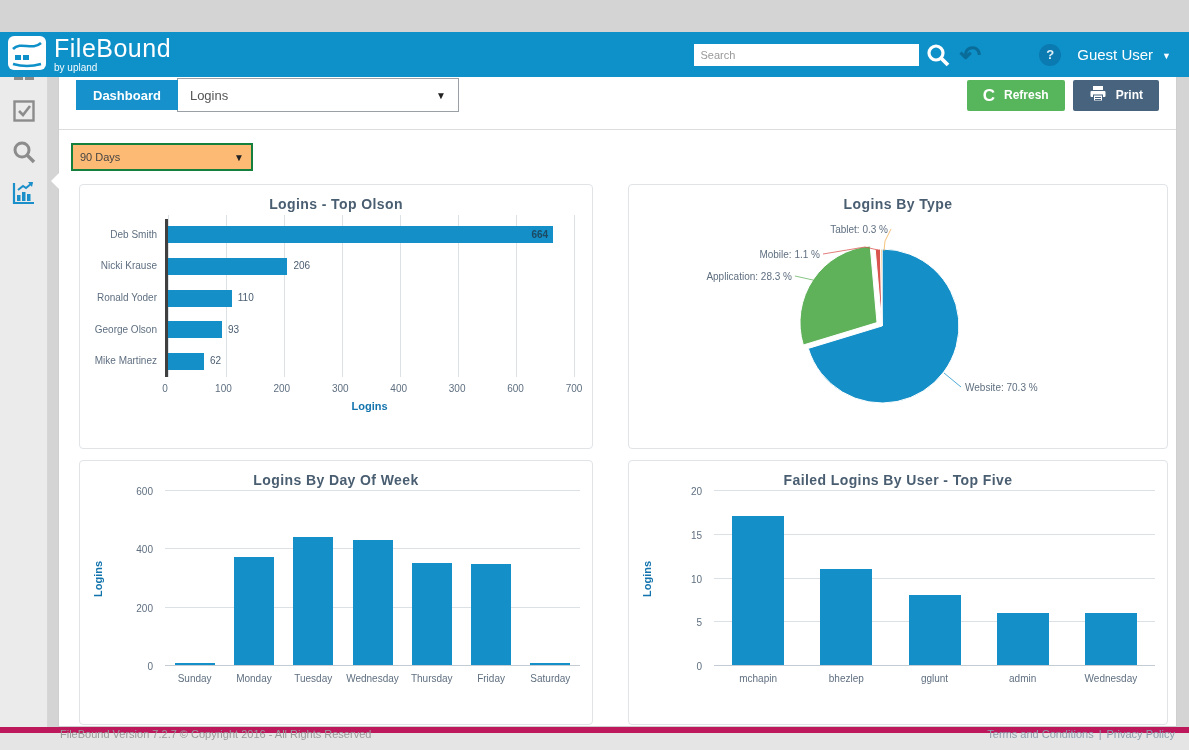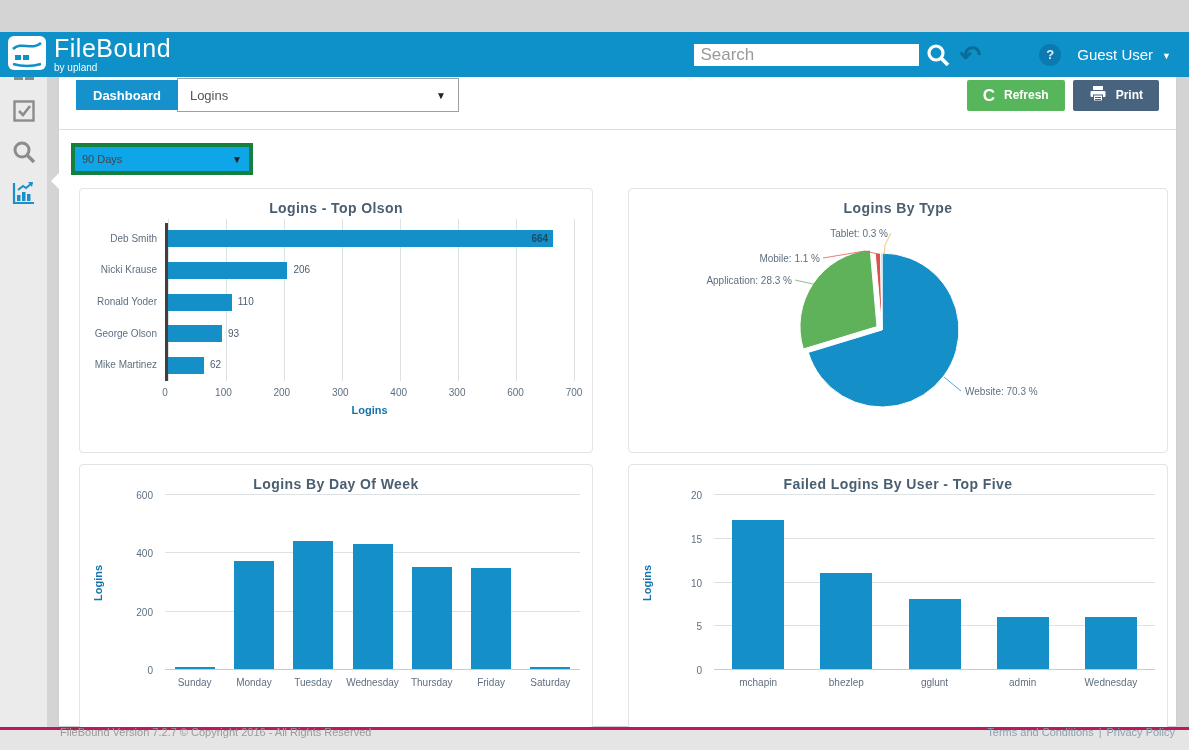--- a/index.html
+++ b/index.html
@@ -6,21 +6,21 @@
   html,body { width:1189px; height:750px; overflow:hidden; }
   body { font-family:"Liberation Sans", sans-serif; background:#d4d4d4; position:relative; }
 
   
   .topbar { position:absolute; top:0; left:0; right:0; height:45px; background:#0e90c9; display:flex; align-items:center; z-index:10;margin-top:32px; }
   .logo-group { display:flex; align-items:center; gap:8px; padding-left:8px; }
   .logo-text { color:#fff; line-height:1; }
   .logo-title { font-size:25px; font-weight:400; letter-spacing:0.5px; }
   .logo-sub { font-size:10px; margin-top:2px; opacity:0.95; }
   .topbar-right { margin-left:auto; display:flex; align-items:center; padding-right:18px; }
-  .search-input { width:225px; height:22px; border:none; font-size:17px; padding:0 6px; color:#333; outline:none; font-family:"Liberation Sans",sans-serif; }
+  .search-input { width:225px; height:22px; border:none; font-size:11px; padding:0 6px; color:#333; outline:none; font-family:"Liberation Sans",sans-serif; }
   .search-input::placeholder { color:#999; }
   .tb-icon { display:flex; align-items:center; justify-content:center; cursor:pointer; }
   .search-btn { margin-left:6px; }
   .undo-btn { margin-left:8px; color:#0a6d99; font-size:26px; font-weight:bold; line-height:22px; }
   .help-btn { margin-left:58px; width:22px; height:22px; border-radius:50%; background:#0a7ab0; color:#dfeef7; font-size:13px; font-weight:bold; }
   .user-menu { margin-left:16px; color:#fff; font-size:15px; display:flex; align-items:center; gap:9px; cursor:pointer; }
   .user-caret { font-size:9px; margin-top:2px; }
 
   
   .sidebar { position:absolute; left:0; top:45px; bottom:23px; width:48px; background:#ebebeb; border-right:1px solid #d6d6d6; display:flex; flex-direction:column; align-items:center; padding-top:13px; gap:13px; }
@@ -33,21 +33,21 @@
   .dash-btn { background:#1791cb; color:#fff; font-size:13px; font-weight:bold; height:30px; padding:0 17px; display:flex; align-items:center; cursor:pointer; z-index:2; }
   .dash-select { width:282px; height:34px; border:1px solid #9aa0a6; margin-left:-1px; display:flex; align-items:center; font-size:13px; color:#555; padding:0 12px; justify-content:space-between; cursor:pointer; background:#fff; }
   .select-caret { font-size:10px; color:#222; }
   .header-actions { margin-left:auto; display:flex; gap:8px; }
   .btn { height:31px; display:flex; align-items:center; gap:9px; color:#fff; font-size:12px; font-weight:bold; padding:0 16px; cursor:pointer; border-radius:2px; }
   .btn-refresh { background:#57b65c; }
   .btn-print { background:#47637e; }
   .refresh-glyph { font-size:17px; font-weight:bold; line-height:1; }
   .card-divider { border-bottom:1px solid #ddd; margin-top:17px; }
   .filter-row { padding:13px 0 0 12px; }
-  .range-select { width:182px; height:21px; border:4px solid #15803d; background:#0ea5e9; display:flex; align-items:center; justify-content:space-between; font-size:11px; color:#444; padding:12px 7px; cursor:pointer; }
+  .range-select { width:182px; height:21px; border:2px solid #15803d; background:#fdba74; display:flex; align-items:center; justify-content:space-between; font-size:11px; color:#444; padding:12px 7px; cursor:pointer; }
 
   
   .charts-grid { display:grid; grid-template-columns:514px 540px; gap:11px 35px; padding:13px 12px 0 20px; }
   .panel { position:relative; height:265px; background:#fff; border:1px solid #e0e4e7; border-radius:4px; }
   .chart-title { position:absolute; top:11px; left:0; right:0; text-align:center; font-size:14px; font-weight:bold; color:#4a5e71; letter-spacing:0.4px; }
   .chart-body { position:absolute; inset:0; }
 
   
   .hplot { position:absolute; border-left:3px solid #404040; }
   .vgrid { position:absolute; top:-4px; bottom:0; width:1px; background:#dcе1e5; background:#dce1e5; }
@@ -68,21 +68,21 @@
   .vytick { position:absolute; right:12px; transform:translateY(50%); font-size:10px; color:#5f6f80; }
   .vxcats { position:absolute; }
   .vxcat { position:absolute; transform:translateX(-50%); font-size:10px; color:#5f6f80; white-space:nowrap; }
   .vylabel { position:absolute; display:flex; align-items:center; justify-content:center; width:16px; }
   .vylabel span { transform:rotate(-90deg); white-space:nowrap; font-size:11px; font-weight:bold; color:#1374ad; }
 
   
   .pie-label { font-size:10px; fill:#5f6f80; font-family:"Liberation Sans",sans-serif; }
 
   
-  .footer { position:absolute; left:0; right:0; bottom:0; height:23px; background:#e5e5e5; border-top:3px solid #be185d; display:flex; align-items:center; font-size:11px; color:#9a9a9a; padding:0 14px 16px 60px; }
+  .footer { position:absolute; left:0; right:0; bottom:0; height:23px; background:#e5e5e5; border-top:6px solid #be185d; display:flex; align-items:center; font-size:11px; color:#9a9a9a; padding:0 14px 16px 60px; }
   .footer-links { margin-left:auto; display:flex; gap:5px; color:#8d9fae; }
   .footer-link { cursor:pointer; color:#8d9fae; text-decoration:none; }
 </style>
 </head>
 <body>
 
 <div class="topbar">
   <div class="logo-group">
     <span>
       <svg width="38" height="34" viewBox="0 0 38 34">

